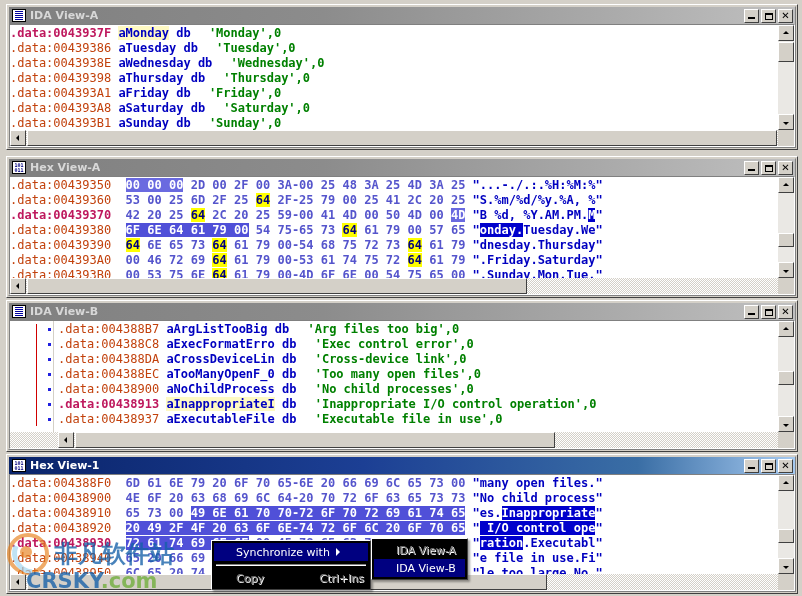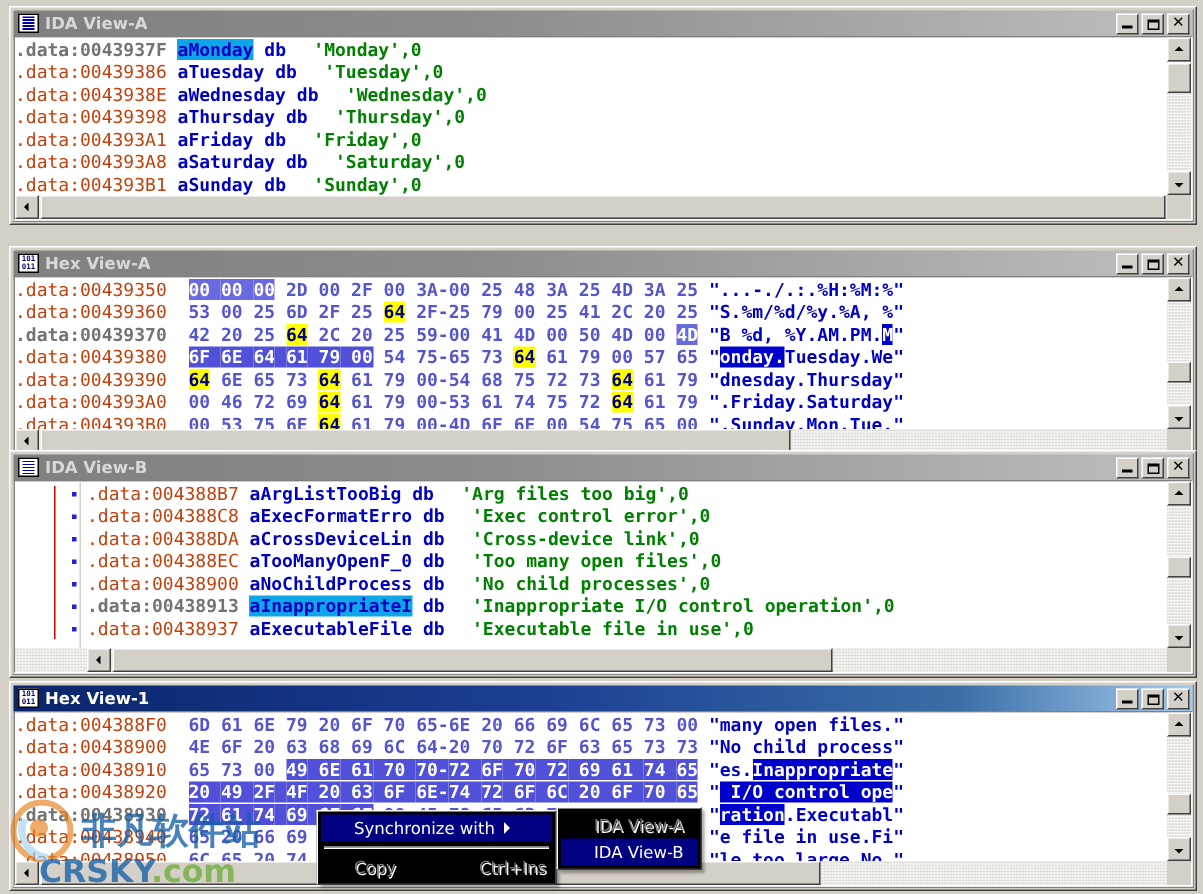--- a/index.html
+++ b/index.html
@@ -132,23 +132,23 @@
   }
   .row {
     height: 15px;
     line-height: 15px;
     white-space: pre;
     font-family: "DejaVu Sans Mono", "Liberation Mono", monospace;
     font-size: 12px;
     color: #000080;
   }
   .addr { color: #c2410c; }
-  .addr.cur { color: #737373; font-weight: bold; }
+  .addr.cur { color: #be185d; font-weight: bold; }
   .name { color: #0000c0; font-weight: bold; }
-  .name.hl { background: #0ea5e9; color: #0000c0; }
+  .name.hl { background: #fef9c3; color: #0000c0; }
   .kw { color: #0000c0; font-weight: bold; }
   .str { color: #008000; font-weight: bold; margin-left: 11px; }
   .hx { color: #5555cc; font-weight: bold; }
   .hx.yhl { background: #ffff00; color: #000080; }
   .hx.sel { background: #6a6ae0; color: #ffffff; }
   .hx.selv { background: #5050d8; color: #ffffff; }
   .asc { color: #0000c0; font-weight: bold; }
   .asc.sel { background: #0000cc; color: #ffffff; }
 
   
@@ -306,21 +306,21 @@
       <div class="sb-h">
         <div class="sb-arrow a-lf" style="left:0;top:0">
             <i></i>
           </div>
         <div class="sb-thumb" style="left:17px;top:0;right:1px;height:16px;"></div>
       </div>
       <div class="sb-corner"></div>
     </div>
   </div>
 
-  <div class="win" id="win1" style="left:6px; top:164px; width:792px; height:142px;">
+  <div class="win" id="win1" style="left:6px; top:156px; width:792px; height:142px;">
     <div class="win-inner"></div>
     <div class="titlebar inactive">
       <span class="tb-icon hex">101<br>011</span>
       <span class="tb-title">Hex View-A</span>
       <span class="tb-buttons">
         <span class="tb-btn">
             <i class="g-min"></i>
           </span>
         <span class="tb-btn">
             <i class="g-max"></i>

